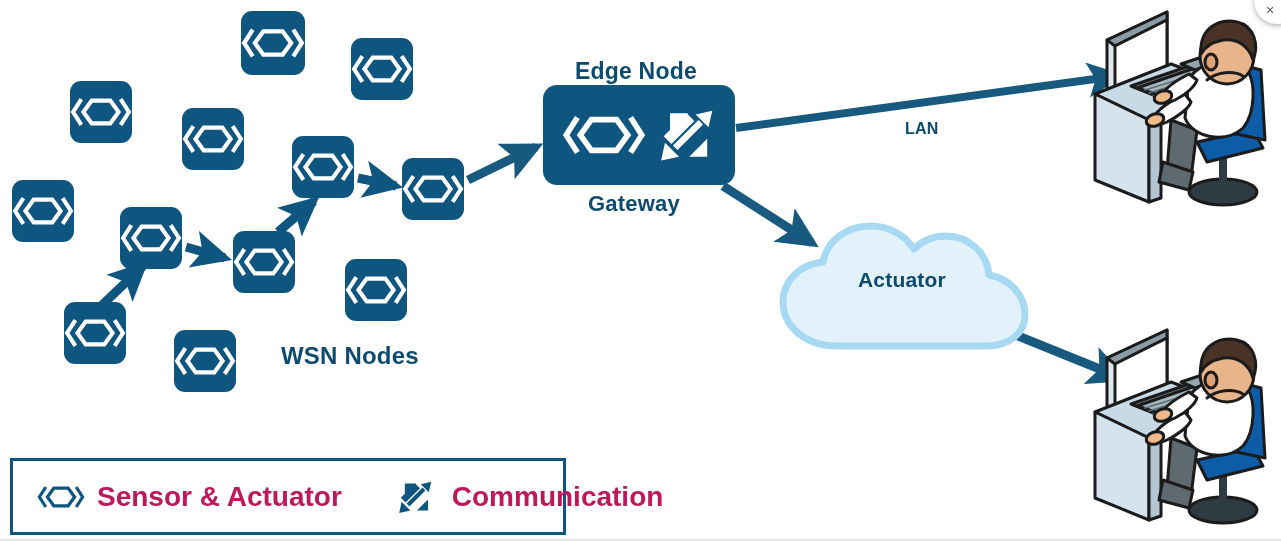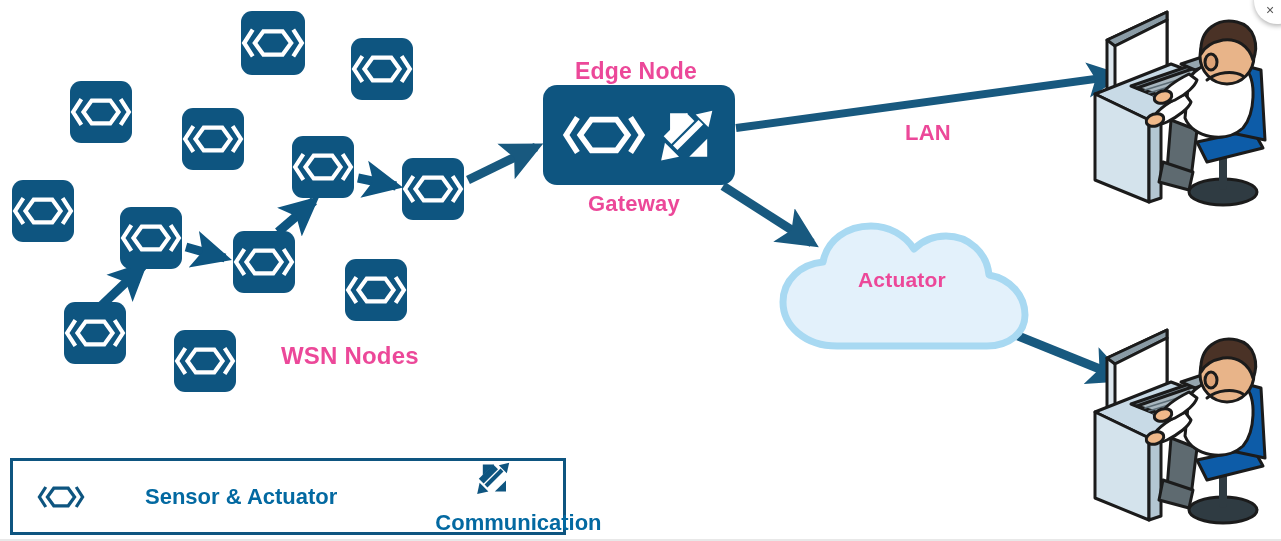--- a/index.html
+++ b/index.html
@@ -76,29 +76,29 @@
     border-radius: 14px;
     display: flex;
     align-items: center;
     justify-content: center;
     gap: 6px;
   }
 
   
   .label {
     position: absolute;
-    color: #ec4899;
+    color: #0c4a6e;
     font-family: "Liberation Sans", sans-serif;
     font-weight: bold;
     white-space: nowrap;
     letter-spacing: 0.2px;
   }
   #label-edge-node { left: 575px; top: 58px; font-size: 23px; }
   #label-gateway   { left: 588px; top: 191px; font-size: 22px; }
-  #label-lan       { left: 905px; top: 120px; font-size: 22px; }
+  #label-lan       { left: 905px; top: 120px; font-size: 16px; }
   #label-wsn-nodes { left: 281px; top: 342px; font-size: 24px; }
   #label-internet  { left: 858px; top: 268px; font-size: 21px; }
 
   
   #internet-cloud {
     position: absolute;
     left: 775px; top: 218px;
     width: 258px; height: 145px;
   }
 
@@ -112,30 +112,29 @@
     box-sizing: border-box;
     display: flex;
     align-items: center;
   }
   .legend-item {
     display: flex;
     align-items: center;
     gap: 12px;
   }
   #legend-item-sensor { margin-left: 24px; }
-  #legend-item-comm   { margin-left: 50px; flex-direction: column; }
+  #legend-item-comm   { margin-left: 50px; }
   .legend-icon { width: 48px; height: 40px; flex: 0 0 auto; }
   .legend-icon svg { display: block; width: 100%; height: 100%; }
   .legend-text {
-    color: #0369a1;
+    color: #be185d;
     font-family: "Liberation Sans", sans-serif;
     font-weight: bold;
-    font-size: 22px;
+    font-size: 28px;
     white-space: nowrap;
-    margin-left: 48px;
   }
 
   
   .workstation { position: absolute; }
   .workstation svg { display: block; width: 100%; height: 100%; }
   #workstation-top    { left: 1085px; top: 2px;   width: 196px; height: 218px; }
   #workstation-bottom { left: 1085px; top: 318px; width: 196px; height: 222px; }
 </style>
 </head>
 <body>

